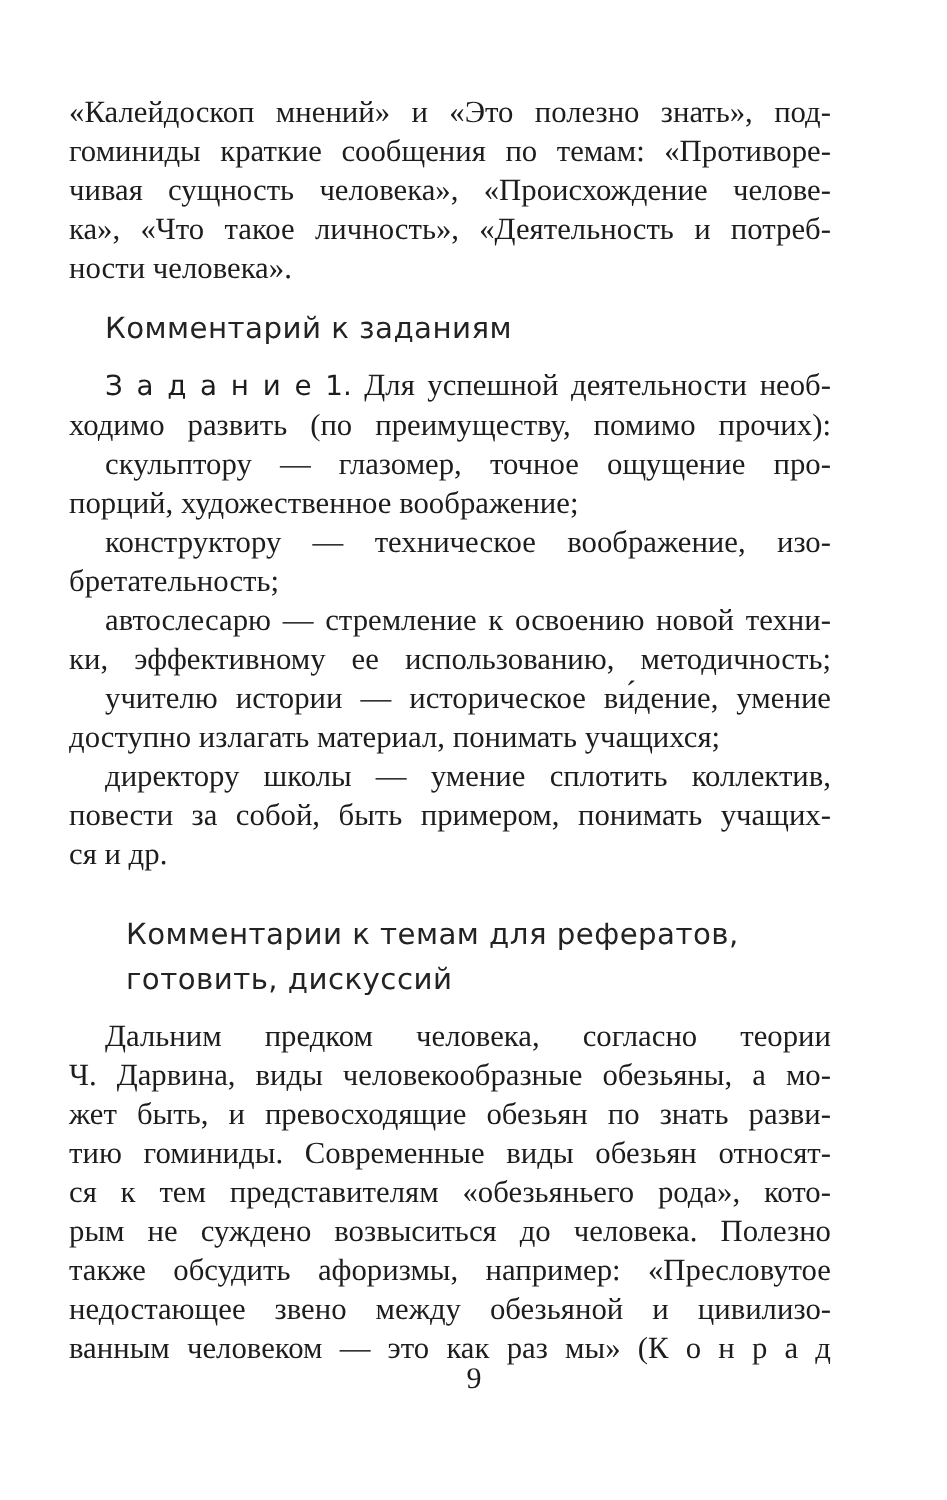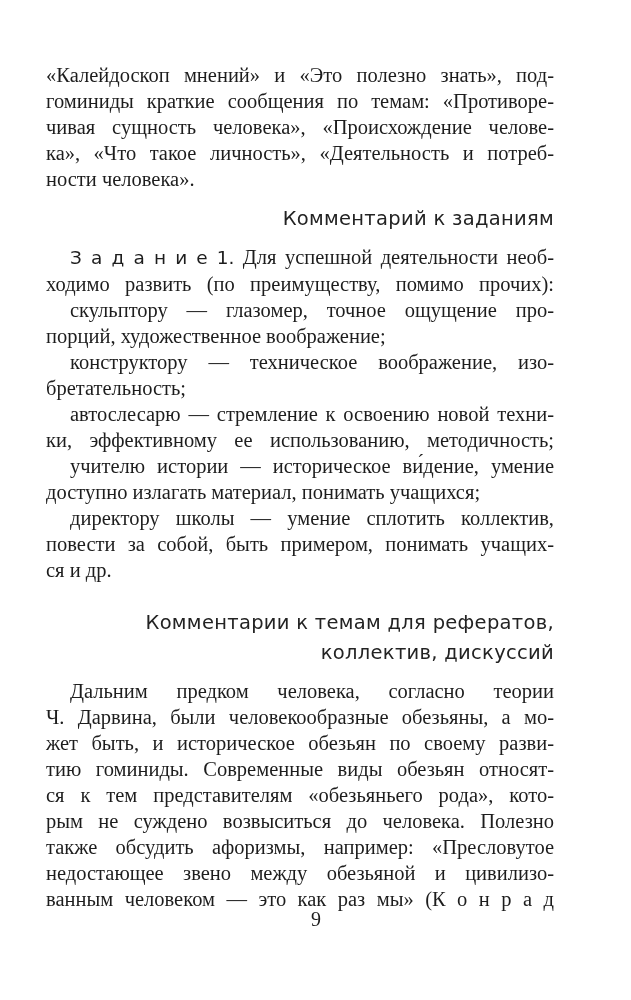--- a/index.html
+++ b/index.html
@@ -25,22 +25,22 @@
   .block { margin: 0; }
   .line {
     font-size: 20.5px;
     line-height: 26px;
     white-space: normal;
   }
   .line.j {
     text-align: justify;
     text-align-last: justify;
   }
-  .ind1 { padding-left: 24px; text-align: right; }
-  .ind2 { padding-left: 38px; text-align: right; }
+  .ind1 { padding-left: 24px; }
+  .ind2 { padding-left: 38px; }
   .block.heading-1 { margin: 12px 0 10px 0; }
   .block.heading-2 { margin: 25px 0 10px 0; }
   .block.heading-1 .line,
   .block.heading-2 .line {
     font-family: "DejaVu Sans", sans-serif;
     font-size: 19.5px;
     line-height: 30px;
     letter-spacing: 0.3px;
     font-weight: 500;
     color: #232323;
@@ -96,26 +96,26 @@
         <div class="line j ind1">учителю истории — историческое ви́дение, умение</div>
         <div class="line">доступно излагать материал, понимать учащихся;</div>
       </div>
       <div class="block body">
         <div class="line j ind1">директору школы — умение сплотить коллектив,</div>
         <div class="line j">повести за собой, быть примером, понимать учащих-</div>
         <div class="line">ся и др.</div>
       </div>
       <div class="block heading-2">
         <div class="line ind2">Комментарии к темам для рефератов,</div>
-        <div class="line ind2">коллектив, дискуссий</div>
+        <div class="line ind2">готовить, дискуссий</div>
       </div>
       <div class="block body">
         <div class="line j ind1">Дальним предком человека, согласно теории</div>
-        <div class="line j">Ч. Дарвина, были человекообразные обезьяны, а мо-</div>
-        <div class="line j">жет быть, и историческое обезьян по своему разви-</div>
+        <div class="line j">Ч. Дарвина, виды человекообразные обезьяны, а мо-</div>
+        <div class="line j">жет быть, и превосходящие обезьян по знать разви-</div>
         <div class="line j">тию гоминиды. Современные виды обезьян относят-</div>
         <div class="line j">ся к тем представителям «обезьяньего рода», кото-</div>
         <div class="line j">рым не суждено возвыситься до человека. Полезно</div>
         <div class="line j">также обсудить афоризмы, например: «Пресловутое</div>
         <div class="line j">недостающее звено между обезьяной и цивилизо-</div>
         <div class="line j">ванным человеком — это как раз мы» (К о н р а д</div>
       </div>
     </main>
   <footer class="page-number">9</footer>
 </div>

